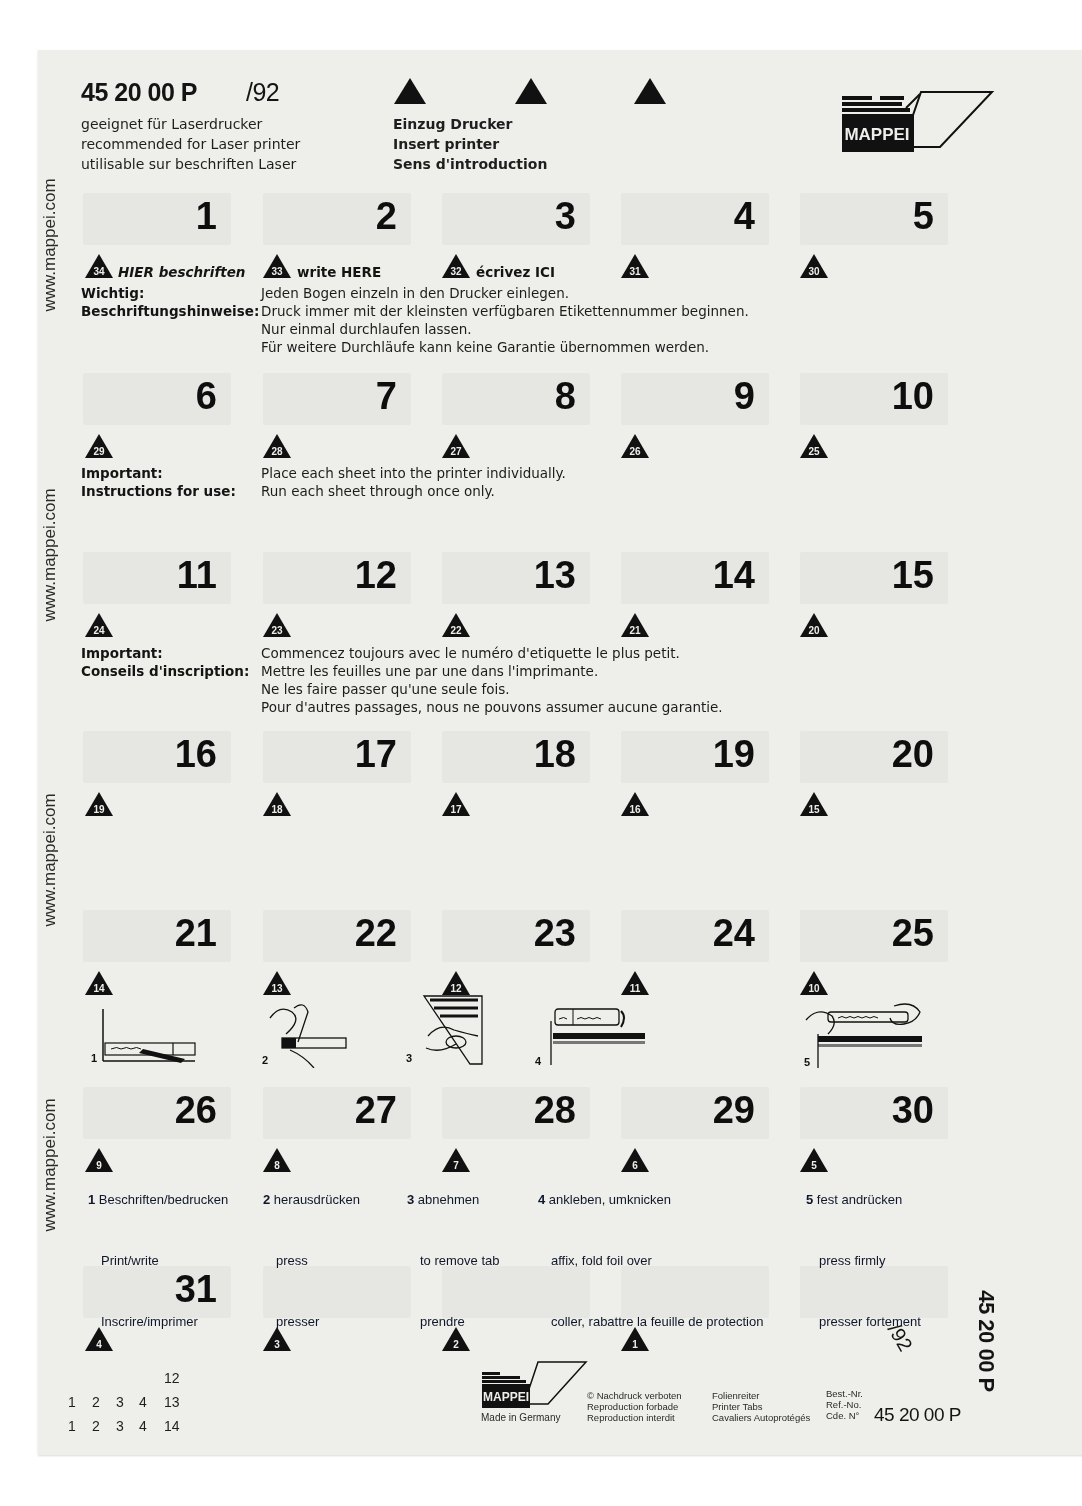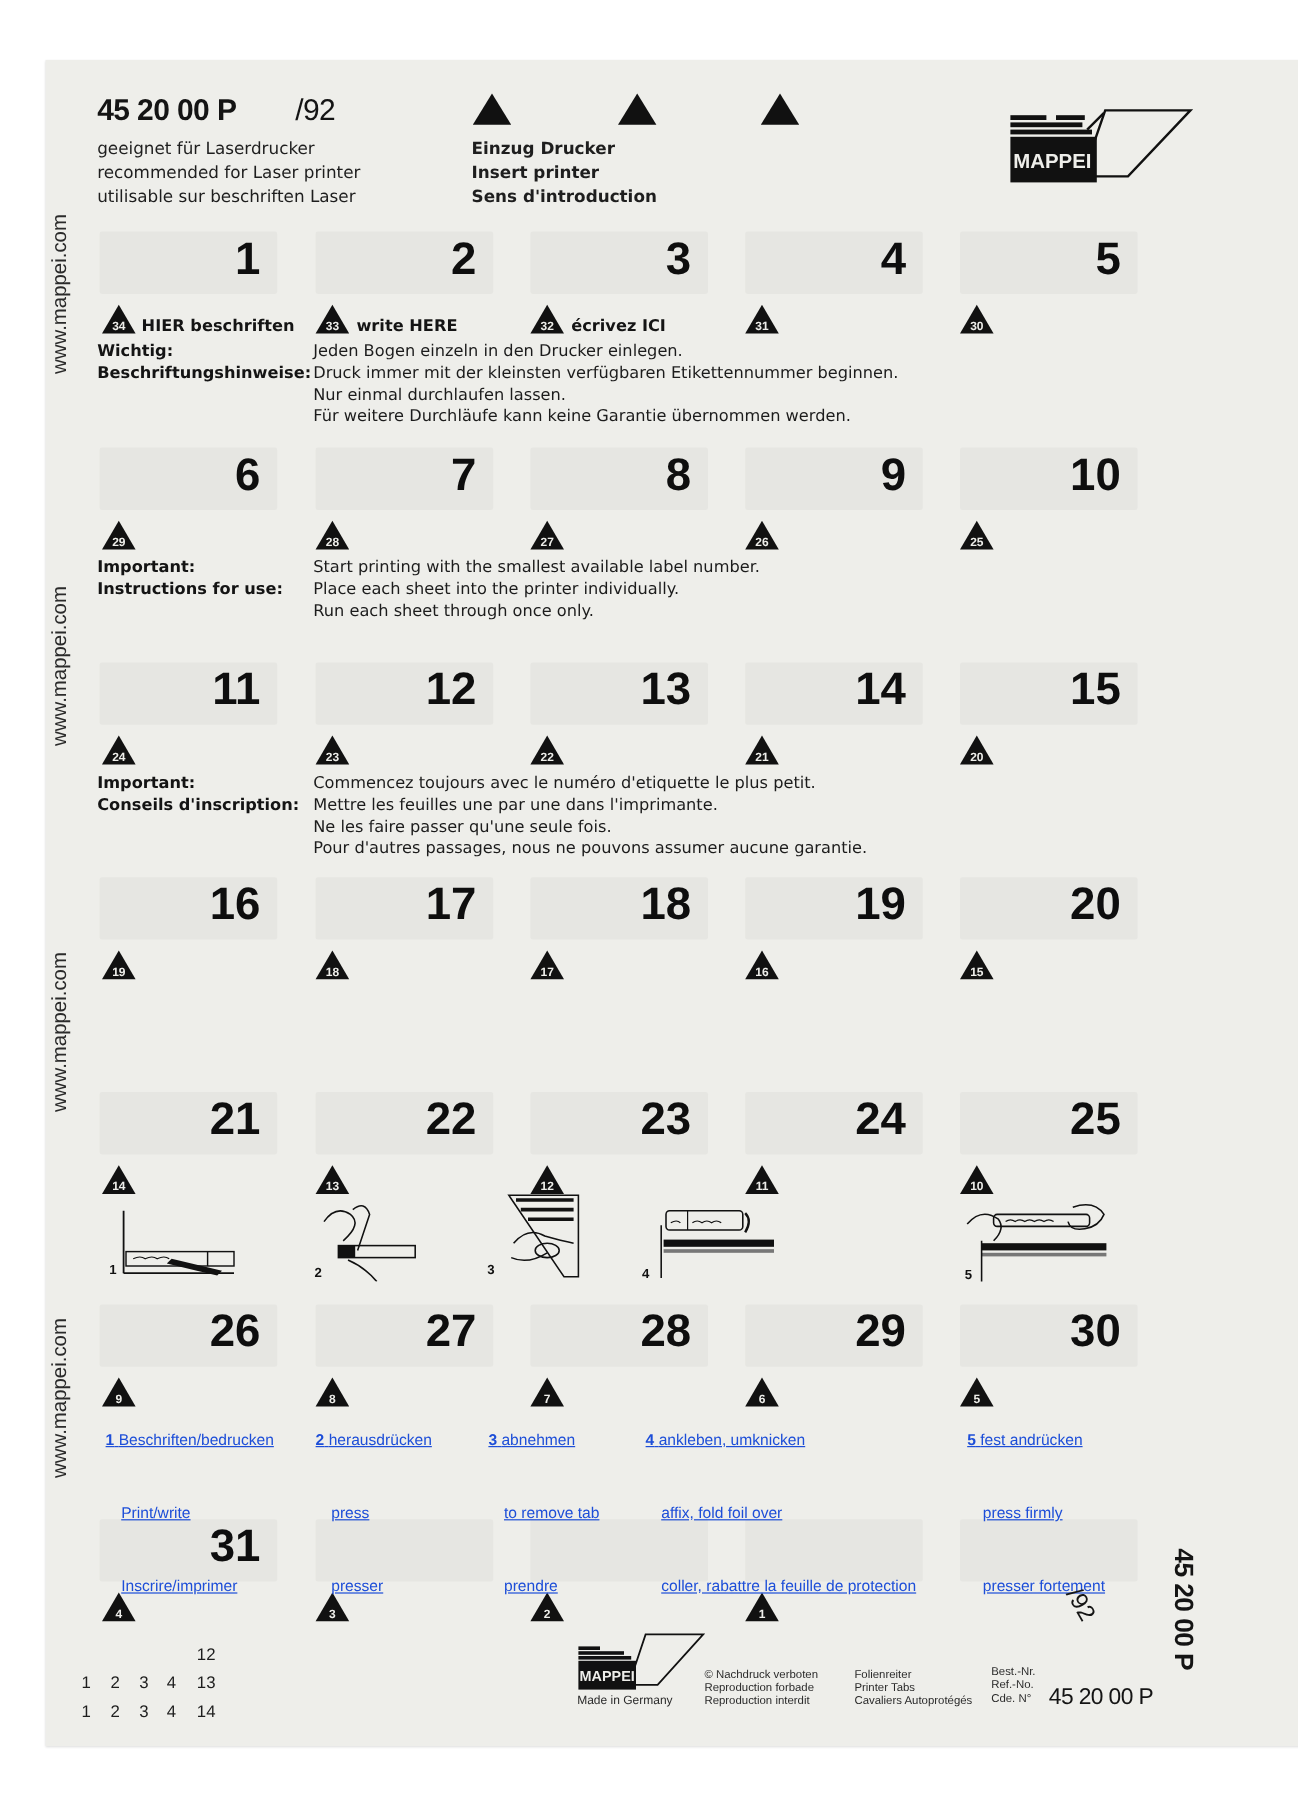--- a/index.html
+++ b/index.html
@@ -13,21 +13,21 @@
   .hdr-bold { font-weight:bold; }
   .tri-big { width:0; height:0; border-left:16px solid transparent; border-right:16px solid transparent; border-bottom:26px solid #111; }
   .side-text { font-family:"Liberation Sans", sans-serif; font-size:17px; color:#2a2a2a;
                transform:rotate(-90deg); transform-origin:center; white-space:nowrap; width:180px; text-align:center; }
   .cell { position:absolute; width:148px; height:52px; background:#e6e6e2; border-radius:2px; }
   .cell-num { position:absolute; right:14px; top:2px; font-family:"Liberation Sans", sans-serif; font-weight:bold; font-size:38px; color:#0e0e0e; }
   .mini-tri { position:absolute; width:30px; height:26px; }
   .mini-tri svg { display:block; }
   .note { position:absolute; font-size:13.5px; line-height:18px; color:#1c1c1c; white-space:nowrap; }
   .lbl { position:absolute; font-size:13.5px; font-weight:bold; line-height:18px; white-space:nowrap; }
-  .step { position:absolute; font-family:"Liberation Sans", sans-serif; font-size:13px; line-height:17px; white-space:nowrap; color:#1d4ed8;text-decoration:underline; }
+  .step { position:absolute; font-family:"Liberation Sans", sans-serif; font-size:13px; line-height:17px; white-space:nowrap; color:#0f172a; }
   .step .n { font-weight:bold; }
   .step .ind { padding-left:13px;margin-top:44px; }
   .foot-small { font-family:"Liberation Sans", sans-serif; font-size:9.5px; line-height:11px; color:#2a2a2a; white-space:nowrap; }
   .grid-nums { font-family:"Liberation Sans", sans-serif; font-size:14px; color:#1e1e1e; }
 </style>
 </head>
 <body>
 
 <div class="sheet">
 
@@ -373,37 +373,36 @@
         </svg>
       </div>
       <div class="mini-tri" style="left: 582px; top: 1276px;">
         <svg width="30" height="26" viewBox="0 0 30 26">
           <polygon points="15,1 29,25 1,25" fill="#111"></polygon>
           <text x="15" y="22" text-anchor="middle" font-family="Liberation Sans, sans-serif" font-weight="bold" font-size="10" fill="#eeeeea">1</text>
         </svg>
       </div>
     </div>
 
-  <div class="lbl" style="left:80px; top:213px;">HIER beschriften</div>
+  <div class="lbl" style="left:80px; top:213px;font-style:italic;">HIER beschriften</div>
   <div class="lbl" style="left:259px; top:213px;">write HERE</div>
   <div class="lbl" style="left:438px; top:213px;">écrivez ICI</div>
 
   <div class="lbl" style="left:43px; top:234px;">Wichtig:</div>
   <div class="lbl" style="left:43px; top:252px;">Beschriftungshinweise:</div>
   <div class="note" style="left:223px; top:234px;">
     <div>Jeden Bogen einzeln in den Drucker einlegen.</div>
     <div>Druck immer mit der kleinsten verfügbaren Etikettennummer beginnen.</div>
     <div>Nur einmal durchlaufen lassen.</div>
     <div>Für weitere Durchläufe kann keine Garantie übernommen werden.</div>
   </div>
 
   <div class="lbl" style="left:43px; top:414px;">Important:</div>
   <div class="lbl" style="left:43px; top:432px;">Instructions for use:</div>
   <div class="note" style="left:223px; top:414px;">
-    <div>Start printing with the smallest available label number.</div>
     <div>Place each sheet into the printer individually.</div>
     <div>Run each sheet through once only.</div>
   </div>
 
   <div class="lbl" style="left:43px; top:594px;">Important:</div>
   <div class="lbl" style="left:43px; top:612px;">Conseils d'inscription:</div>
   <div class="note" style="left:223px; top:594px;">
     <div>Commencez toujours avec le numéro d'etiquette le plus petit.</div>
     <div>Mettre les feuilles une par une dans l'imprimante.</div>
     <div>Ne les faire passer qu'une seule fois.</div>

